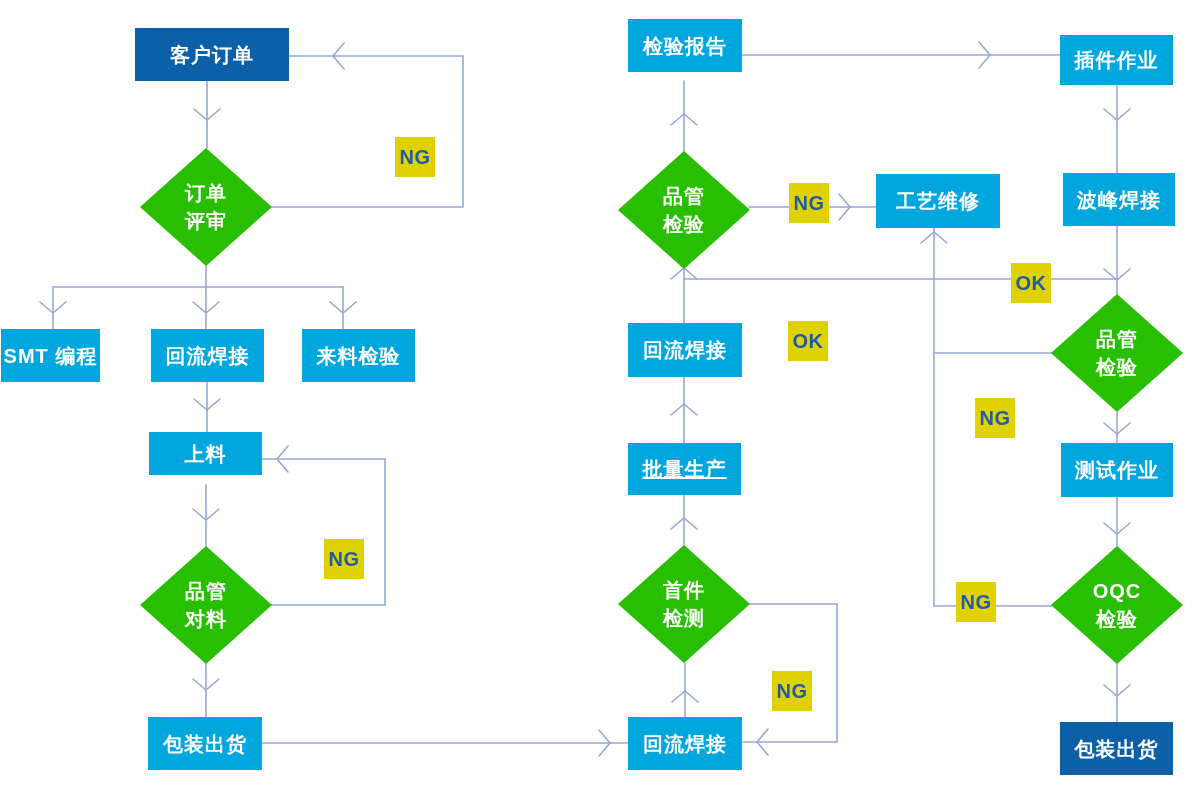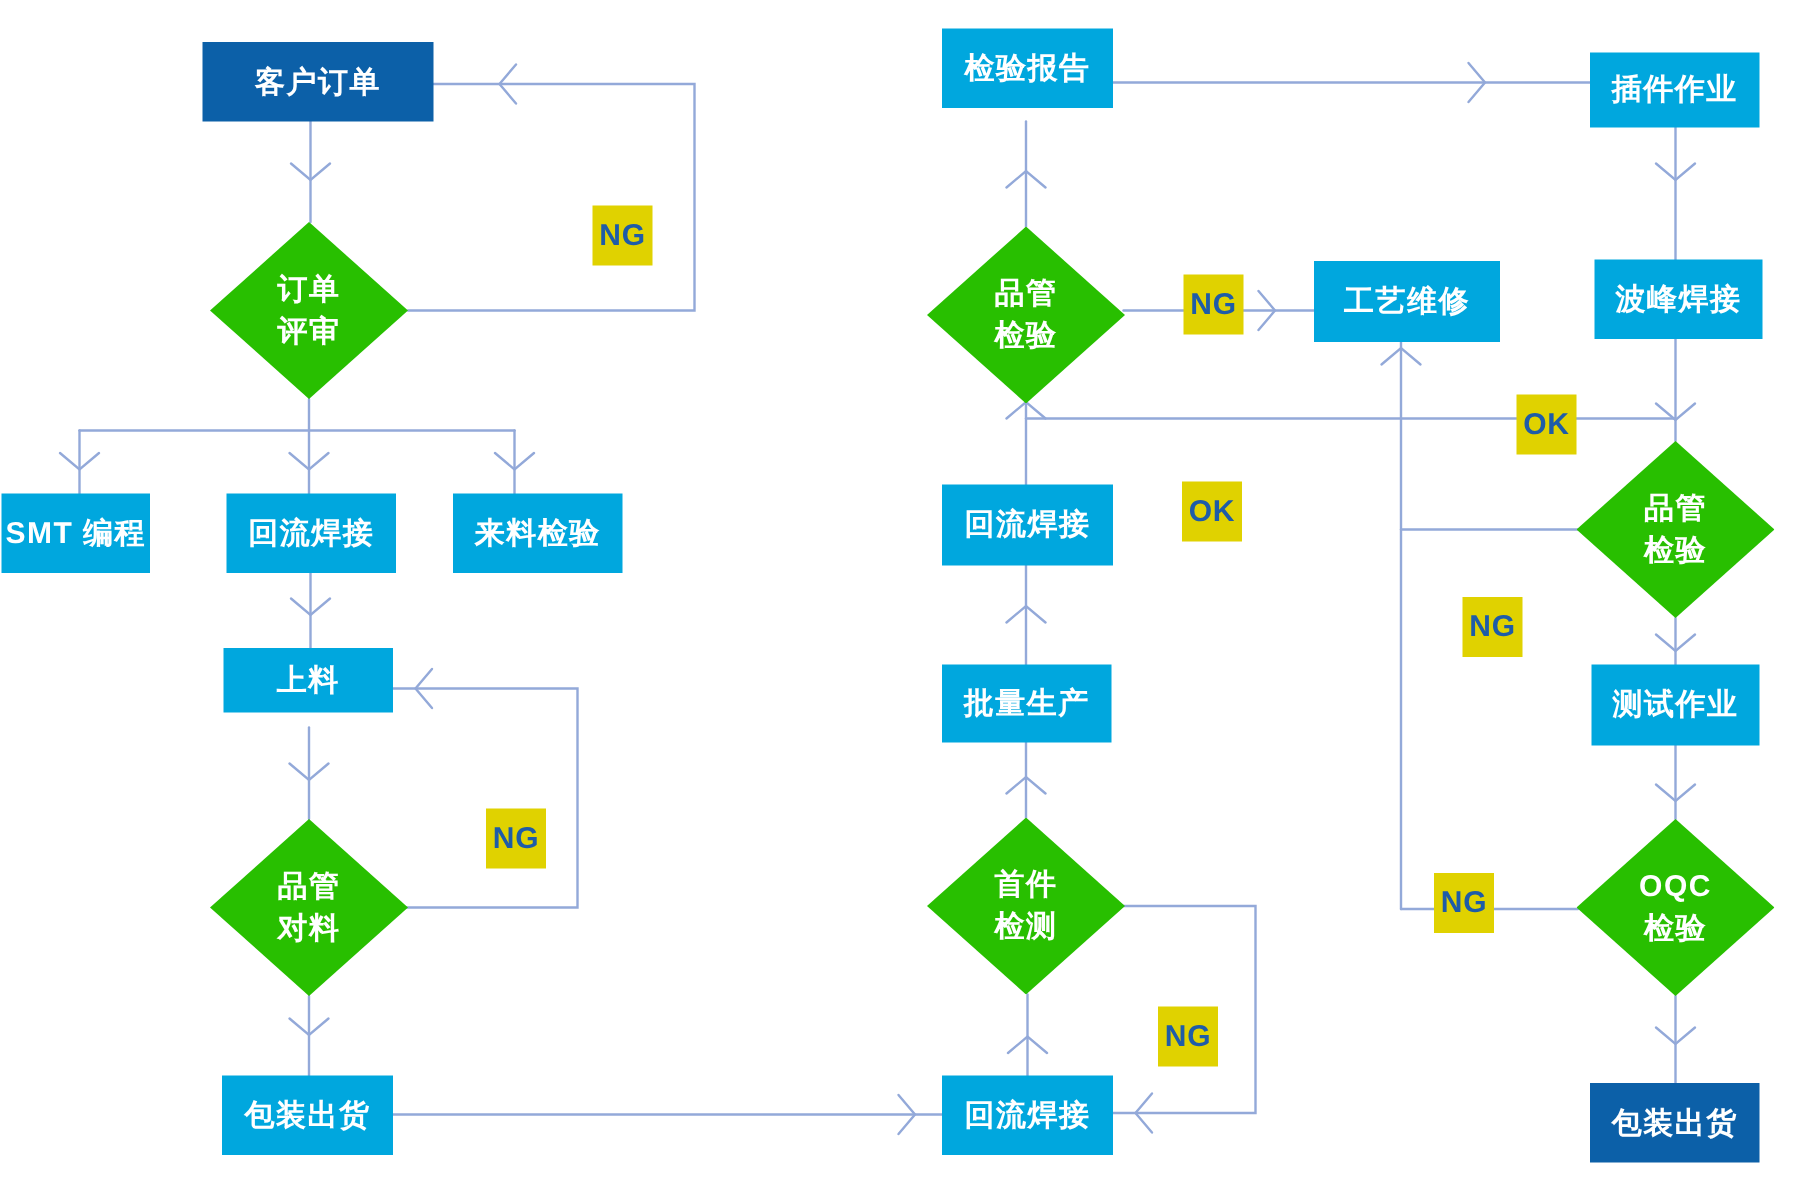--- a/index.html
+++ b/index.html
@@ -110,21 +110,21 @@
       <div class="node process" style="left: 148px; top: 717px; width: 114px; height: 53px;">
         <span class="node-label">包装出货</span>
       </div>
       <div class="node process" style="left: 628px; top: 717px; width: 114px; height: 53px;">
         <span class="node-label">回流焊接</span>
       </div>
       <div class="node diamond" style="left: 618px; top: 545px; width: 132px; height: 118px;">
         <span class="node-label">首件
 检测</span>
       </div>
-      <div class="node process" style="left: 628px; top: 443px; width: 113px; height: 52px;">
+      <div class="node process" style="left: 628px; top: 443px; width: 113px; height: 52px; text-decoration: underline;">
         <span class="node-label">批量生产</span>
       </div>
       <div class="node process" style="left: 628px; top: 323px; width: 114px; height: 54px;">
         <span class="node-label">回流焊接</span>
       </div>
       <div class="node diamond" style="left: 618px; top: 151px; width: 132px; height: 118px;">
         <span class="node-label">品管
 检验</span>
       </div>
       <div class="node process" style="left: 628px; top: 19px; width: 114px; height: 53px;">

